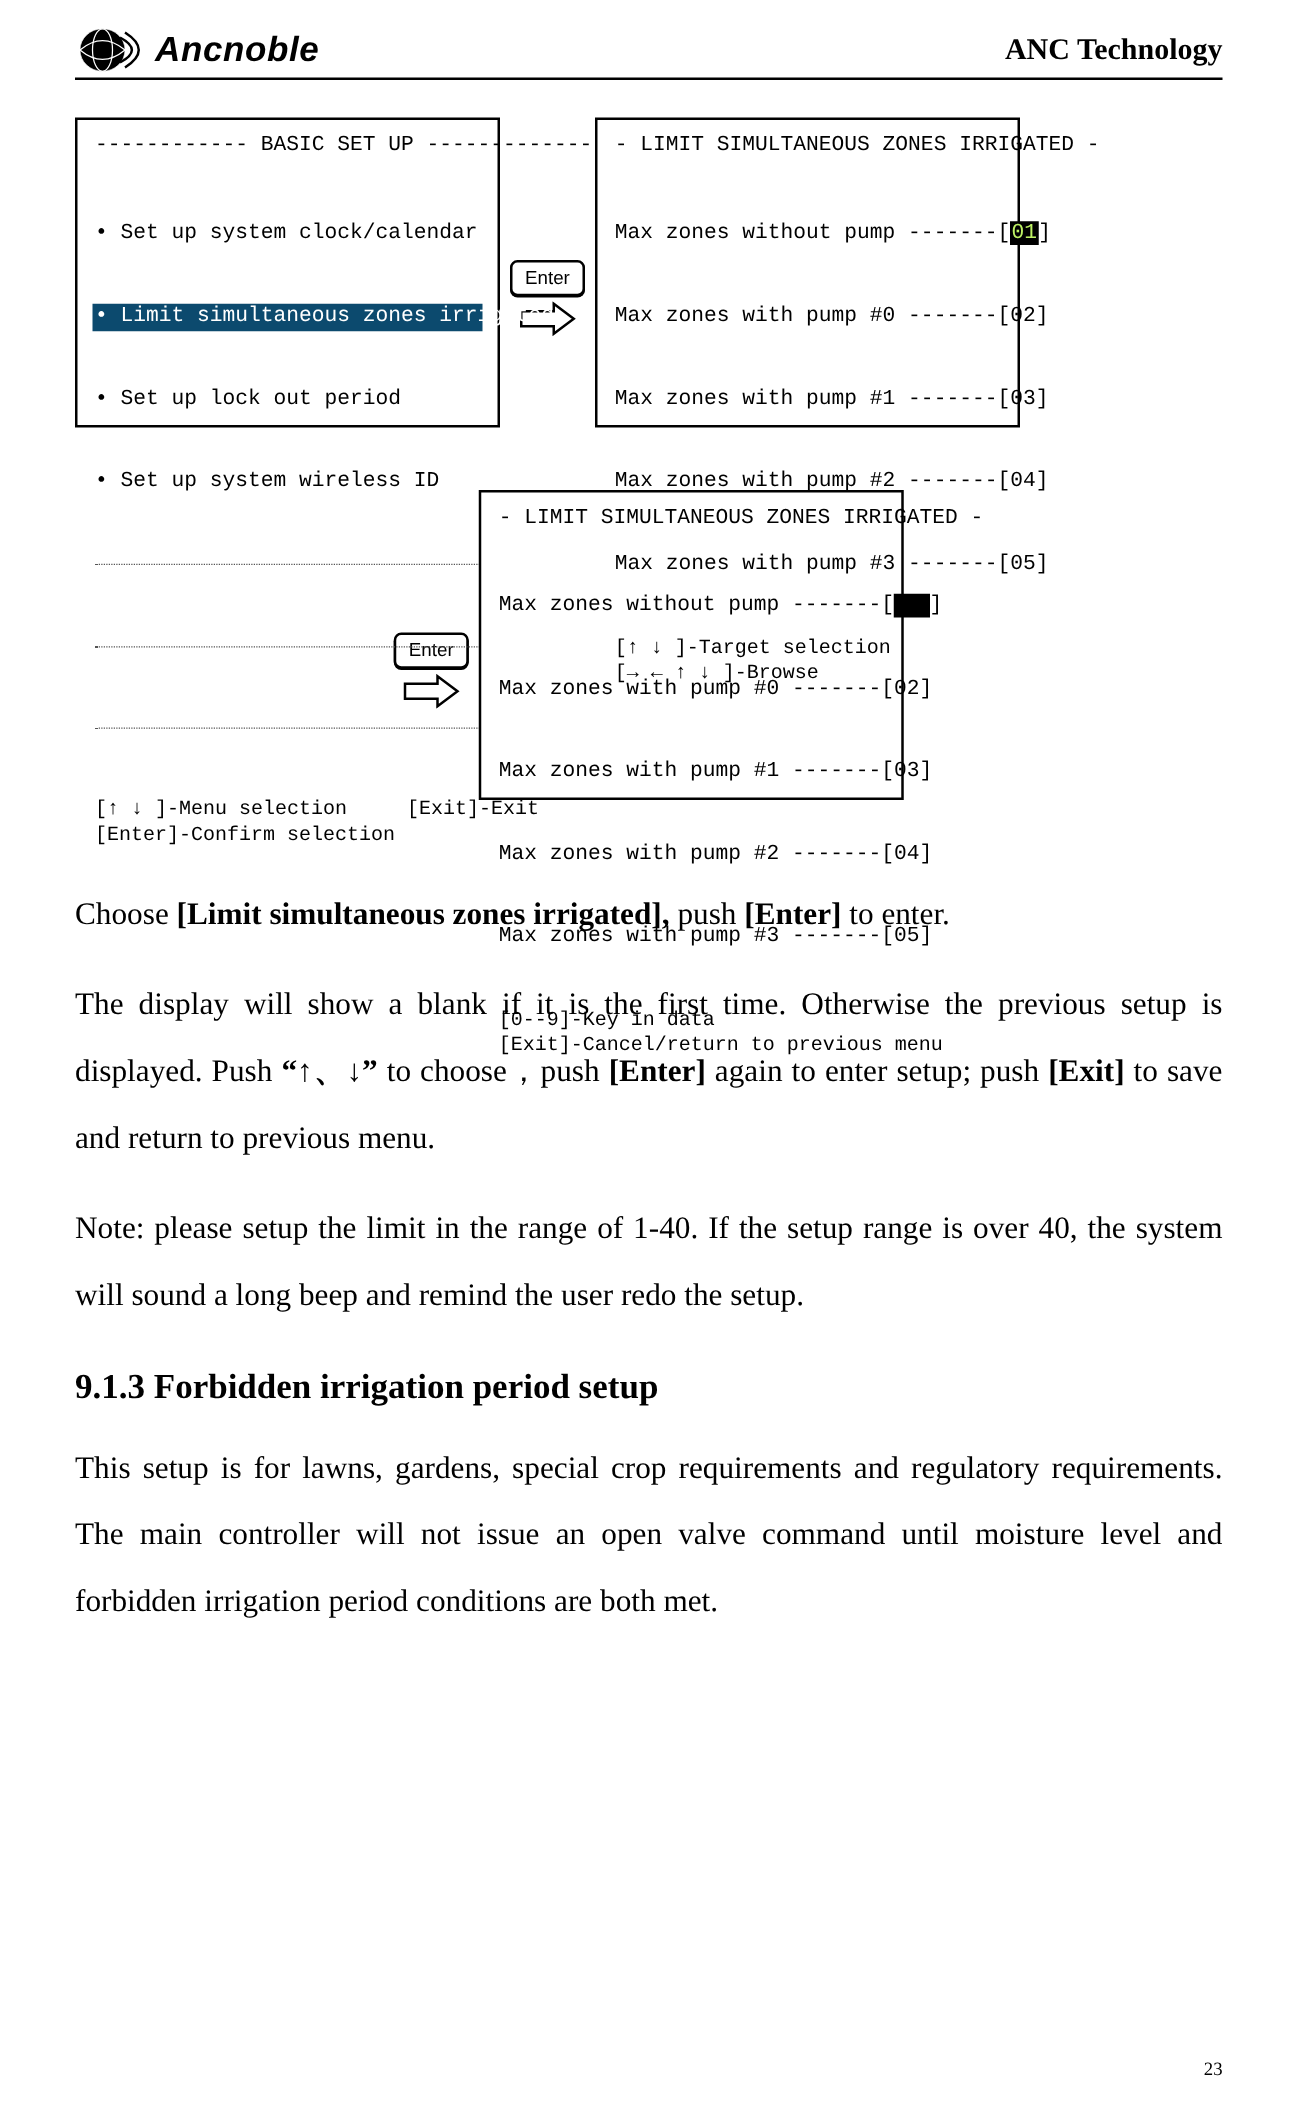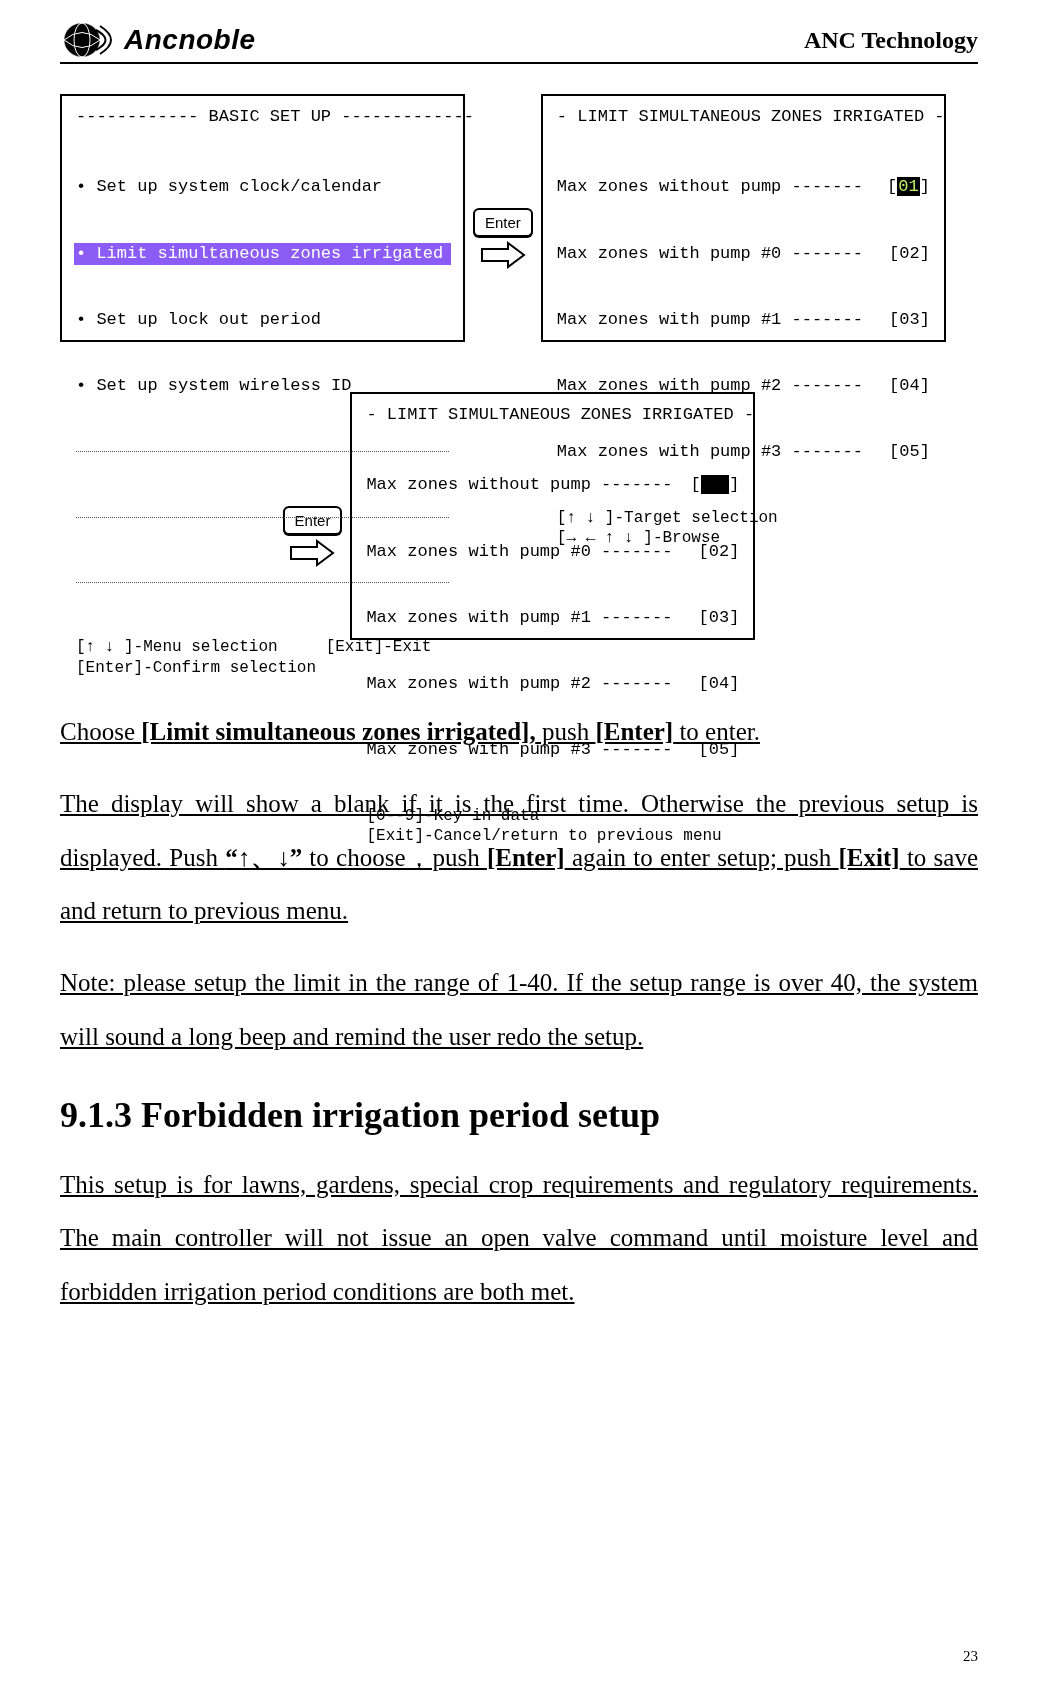--- a/index.html
+++ b/index.html
@@ -52,21 +52,21 @@
   .screens-row2 {
     display: flex;
     align-items: center;
     justify-content: center;
     gap: 8px;
     margin-bottom: 65px;
     margin-top: 50px;
   }
   .screen {
     border: 2px solid #000;
-    width: 405px;
+    width: 340px;
     height: 248px;
     padding: 10px 14px;
     font-family: "Courier New", monospace;
     font-size: 17px;
     line-height: 1.3;
     display: flex;
     flex-direction: column;
     position: relative;
   }
   .screen-title {
@@ -77,21 +77,21 @@
   .screen-body {
     flex: 1;
     white-space: pre;
   }
   .screen-line {
     white-space: pre;
     display:flex;
     justify-content: space-between;
   }
   .screen-line.selected {
-    background: #8b5cf6;
+    background: #0c4a6e;
     color: #fff;
     padding: 0 2px;
     margin: 0 -2px;
   }
   .dotted {
     border: none;
     border-top: 1.5px dotted #555;
     margin: 10px 0;
   }
   .screen-hint {
@@ -116,24 +116,23 @@
     background: #fff;
     box-shadow: 0 1px 0 #000;
   }
   .big-arrow svg { display:block; }
 
   .body-text p {
     font-size: 25px;
     line-height: 2.15;
     margin: 0 0 18px 0;
     text-align: justify;
-    text-decoration: underline;
   }
   .body-text h3 {
-    font-size: 36px;
+    font-size: 28px;
     font-weight: bold;
     margin: 30px 0 22px 0;
   }
   .page-num {
     position: absolute;
     bottom: 24px;
     right: 60px;
     font-size: 15px;
   }
 </style>

